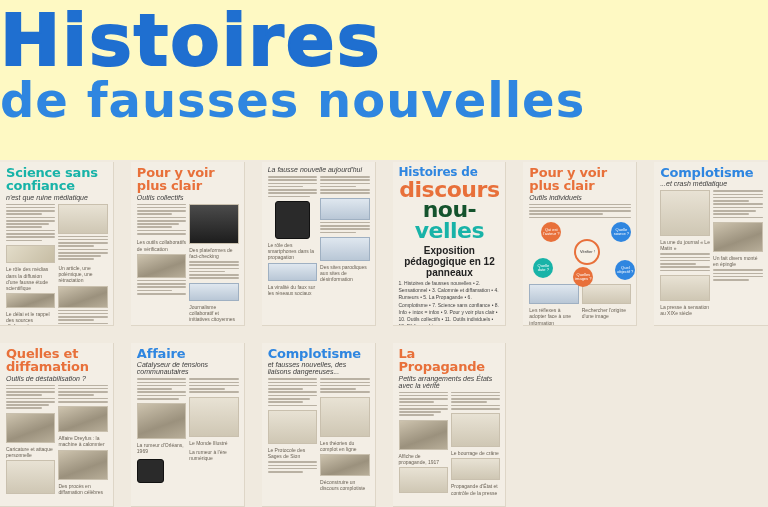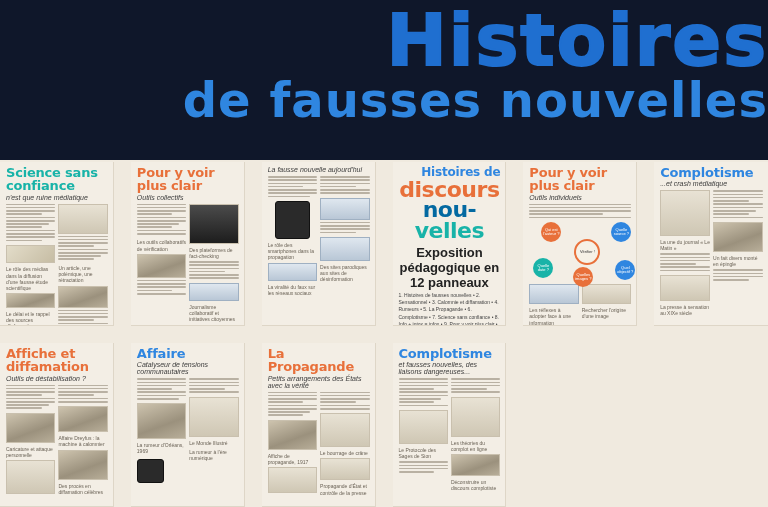--- a/index.html
+++ b/index.html
@@ -11,22 +11,22 @@
     overflow:hidden;
     position:relative;
   }
   #poster {
     position:absolute; inset:0;
     background:#f0eadf;
   }
   
   .title-zone {
     position:absolute; top:0; left:0; width:768px; height:160px;
-    background:#0f172a;
-    text-align:right;
+    background:#fef9c3;
+    text-align:left;
   }
   .main-title {
     margin:0; padding-top:6px;
     font-family:"DejaVu Sans", sans-serif;
     font-weight:bold;
     font-size:72px;
     line-height:0.95;
     letter-spacing:2px;
     color:#1f6fd0;
     -webkit-text-stroke:2px #1f6fd0;
@@ -100,24 +100,24 @@
   .hero-words { text-align:center; margin-top:2px; }
   .hero-words span {
     display:block;
     font-family:"DejaVu Sans", sans-serif;
     font-weight:bold;
     font-size:22px;
     line-height:0.92;
     letter-spacing:-0.5px;
   }
   .hw1 { color:#e8703a; }
-  .hw2 { color:#0369a1; }
+  .hw2 { color:#14532d; }
   .hw3 { color:#18b3a8; }
   .expo-title {
-    text-align:center; font-size:13px; font-weight:bold; color:#222; margin-top:4px;
+    text-align:center; font-size:10px; font-weight:bold; color:#222; margin-top:4px;
   }
   .expo-list { font-size:5px; color:#444; line-height:1.45; margin-top:2px; }
   .logos-row { display:flex; gap:3px; margin-top:4px; align-items:center; justify-content:space-between;}
   .logo-box { height:9px; flex:1; background:#d8d0c0; border:1px solid #c3baa8; }
   
   .diagram { position:relative; height:64px; margin-top:2px; }
   .node {
     position:absolute; border-radius:50%;
     background:#e8703a; color:#fff; font-size:4px;
     display:flex; align-items:center; justify-content:center; text-align:center;
@@ -267,21 +267,21 @@
               <i></i>
               <i></i>
             </div>
           <div class="block img-screen" style="height:24px"></div>
           <div class="cap">Des sites parodiques aux sites de désinformation</div>
         </div>
       </div>
     </div>
 
     <div class="panel" style="grid-column:span 1">
-      <div class="p-title" style="color:#2f86e0;text-align:right;font-size:12px">Histoires de</div>
+      <div class="p-title" style="color:#2f86e0;text-align:left;font-size:12px">Histoires de</div>
       <div class="hero-words">
         <span class="hw1">discours</span>
         <span class="hw2">nou-</span>
         <span class="hw3">velles</span>
       </div>
       <div class="expo-title">Exposition pédagogique en 12 panneaux</div>
       <div class="expo-list">1. Histoires de fausses nouvelles • 2. Sensationnel • 3. Calomnie et diffamation • 4. Rumeurs • 5. La Propagande • 6. Complotisme • 7. Science sans confiance • 8. Info + intox = infox • 9. Pour y voir plus clair • 10. Outils collectifs • 11. Outils individuels • 12. Bibliographie</div>
       <div class="logos-row">
         <div class="logo-box"></div>
         <div class="logo-box"></div>
@@ -357,21 +357,21 @@
               <i></i>
               <i></i>
               <i></i>
               <i></i>
             </div>
         </div>
       </div>
     </div>
 
     <div class="panel">
-      <div class="p-title" style="color:#e8703a">Affiche et diffamation</div>
+      <div class="p-title" style="color:#e8703a">Quelles et diffamation</div>
       <div class="p-sub">Outils de déstabilisation ?</div>
       <div class="body-cols">
         <div class="col">
           <div class="lines">
               <i></i>
               <i></i>
               <i></i>
               <i></i>
               <i></i>
               <i></i>
@@ -426,20 +426,61 @@
               <i></i>
             </div>
           <div class="block img-news" style="height:40px"></div>
           <div class="cap">Le Monde Illustré</div>
           <div class="cap">La rumeur à l'ère numérique</div>
         </div>
       </div>
     </div>
 
     <div class="panel">
+      <div class="p-title" style="color:#2f86e0">Complotisme</div>
+      <div class="p-sub">et fausses nouvelles, des liaisons dangereuses...</div>
+      <div class="body-cols">
+        <div class="col">
+          <div class="lines">
+              <i></i>
+              <i></i>
+              <i></i>
+              <i></i>
+              <i></i>
+              <i></i>
+              <i></i>
+              <i></i>
+              <i></i>
+            </div>
+          <div class="block img-news" style="height:34px"></div>
+          <div class="cap">Le Protocole des Sages de Sion</div>
+          <div class="lines">
+              <i></i>
+              <i></i>
+              <i></i>
+              <i></i>
+            </div>
+        </div>
+        <div class="col">
+          <div class="lines">
+              <i></i>
+              <i></i>
+              <i></i>
+              <i></i>
+              <i></i>
+            </div>
+          <div class="block img-news" style="height:40px"></div>
+          <div class="cap">Les théories du complot en ligne</div>
+          <div class="block img-photo" style="height:22px"></div>
+          <div class="cap">Déconstruire un discours complotiste</div>
+        </div>
+      </div>
+    </div>
+
+    <div class="panel">
       <div class="p-title" style="color:#e8703a">La Propagande</div>
       <div class="p-sub">Petits arrangements des États avec la vérité</div>
       <div class="body-cols">
         <div class="col">
           <div class="lines">
               <i></i>
               <i></i>
               <i></i>
               <i></i>
               <i></i>
@@ -461,55 +502,14 @@
               <i></i>
             </div>
           <div class="block img-news" style="height:34px"></div>
           <div class="cap">Le bourrage de crâne</div>
           <div class="block img-news" style="height:22px"></div>
           <div class="cap">Propagande d'État et contrôle de la presse</div>
         </div>
       </div>
     </div>
 
-    <div class="panel">
-      <div class="p-title" style="color:#2f86e0">Complotisme</div>
-      <div class="p-sub">et fausses nouvelles, des liaisons dangereuses...</div>
-      <div class="body-cols">
-        <div class="col">
-          <div class="lines">
-              <i></i>
-              <i></i>
-              <i></i>
-              <i></i>
-              <i></i>
-              <i></i>
-              <i></i>
-              <i></i>
-              <i></i>
-            </div>
-          <div class="block img-news" style="height:34px"></div>
-          <div class="cap">Le Protocole des Sages de Sion</div>
-          <div class="lines">
-              <i></i>
-              <i></i>
-              <i></i>
-              <i></i>
-            </div>
-        </div>
-        <div class="col">
-          <div class="lines">
-              <i></i>
-              <i></i>
-              <i></i>
-              <i></i>
-              <i></i>
-            </div>
-          <div class="block img-news" style="height:40px"></div>
-          <div class="cap">Les théories du complot en ligne</div>
-          <div class="block img-photo" style="height:22px"></div>
-          <div class="cap">Déconstruire un discours complotiste</div>
-        </div>
-      </div>
-    </div>
-
   </div>
 </div>
 
 </body></html>

